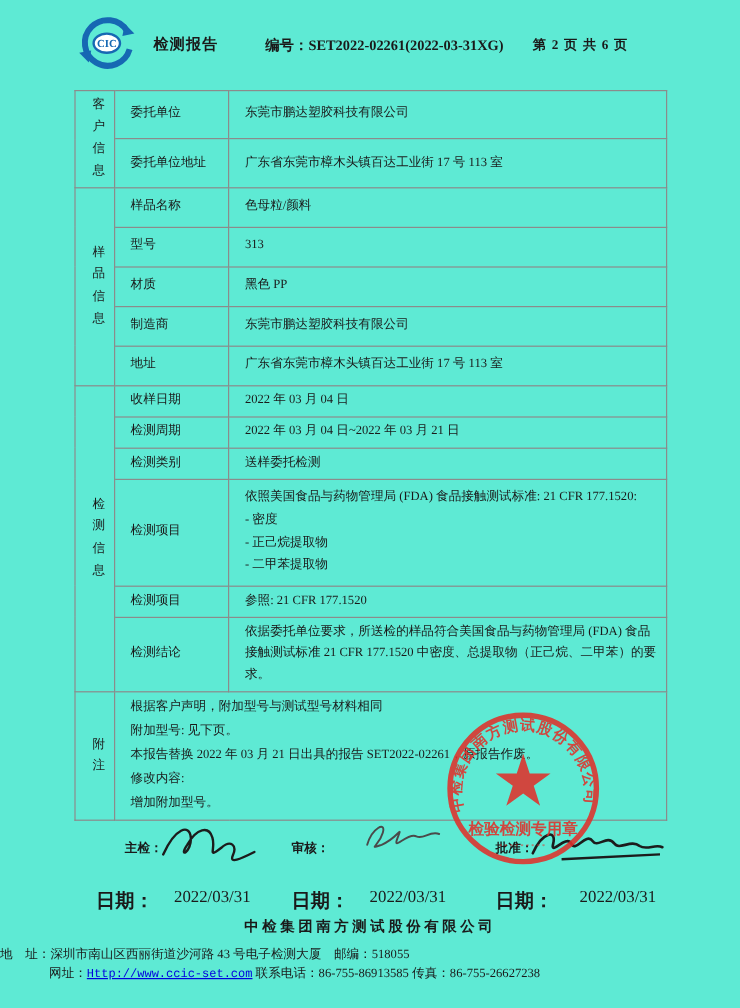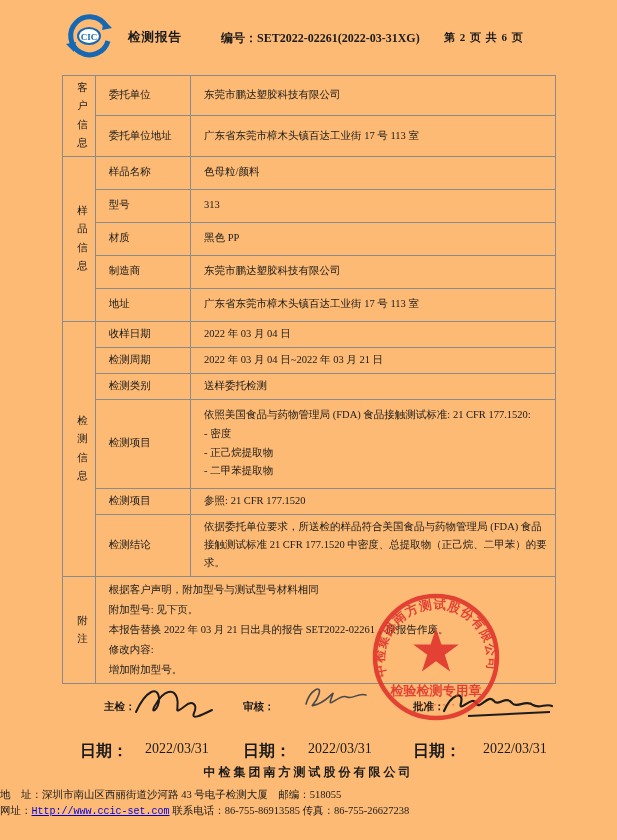--- a/index.html
+++ b/index.html
@@ -1,18 +1,18 @@
 <!DOCTYPE html>
 <html><head>
 <meta charset="utf-8">
 <style>
   * { margin:0; padding:0; box-sizing:border-box; }
   html,body { width:617px; height:840px; background:#ffffff;
     font-family:"Liberation Serif","DejaVu Serif",serif; color:#1a1a1a; }
-  .page { position:relative; width:617px; height:840px; background:#fdba74; overflow:hidden; }
+  .page { position:relative; width:617px; height:840px; background:#5eead4; overflow:hidden; }
 
   
   .logo { position:absolute; left:64px; top:12px; width:50px; height:48px; }
   .hdr-title { position:absolute; left:128px; top:29px; font-size:12.5px; font-weight:bold; letter-spacing:1px; }
   .hdr-no { position:absolute; left:221px; top:30px; font-size:12px; font-weight:bold; }
   .hdr-page { position:absolute; left:444px; top:30px; font-size:11px; font-weight:bold; letter-spacing:1px; }
 
   
   table.report { position:absolute; left:62px; top:75px; width:494px;
     border-collapse:collapse; table-layout:fixed; }
@@ -33,21 +33,21 @@
   
   .sig-label { position:absolute; font-size:10.5px; font-weight:bold; }
   .sig-svg { position:absolute; z-index:2; }
   .date-label { position:absolute; font-size:16px; font-weight:bold; }
   .date-val { position:absolute; font-size:14px; }
 
   
   .foot-company { position:absolute; left:0; top:764px; width:617px; text-align:center;
     font-size:12px; font-weight:bold; letter-spacing:3px; }
   .foot-line1 { position:absolute; left:0; top:788px; width:617px; text-align:left; font-size:10.5px; }
-  .foot-line2 { position:absolute; left:0; top:804px; width:491px; text-align:left; font-size:10.5px; }
+  .foot-line2 { position:absolute; left:0; top:804px; width:491px; text-align:center; font-size:10.5px; }
   .url { color:#0000dd; text-decoration:underline;
     font-family:"Liberation Mono","DejaVu Sans Mono",monospace; font-size:10px; }
 </style>
 </head>
 <body>
 
 <div class="page">
 
   <svg class="logo" viewBox="0 0 50 48">
     <g fill="none" stroke-width="5" stroke="#1668b3">

